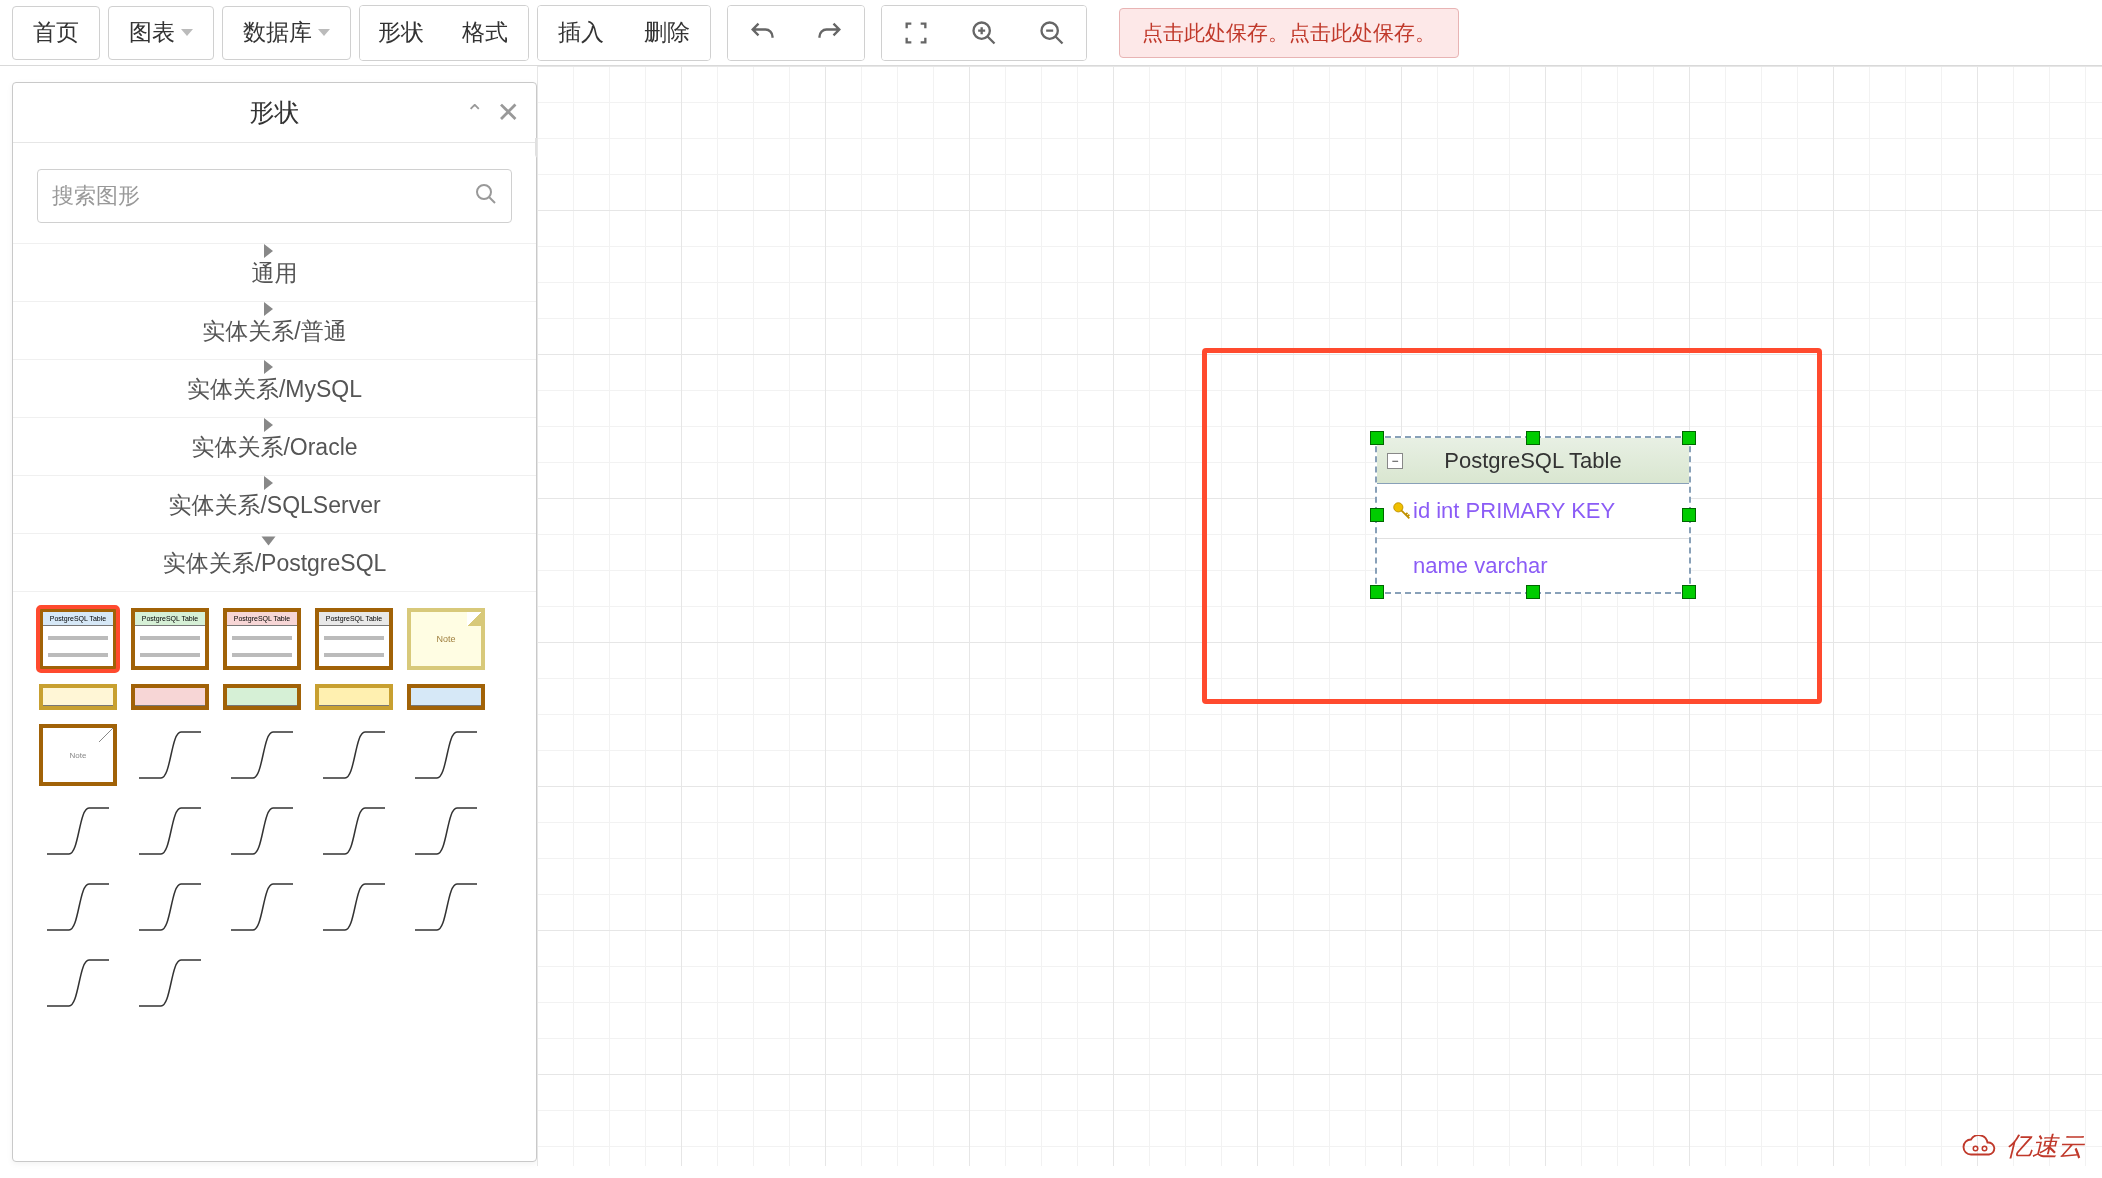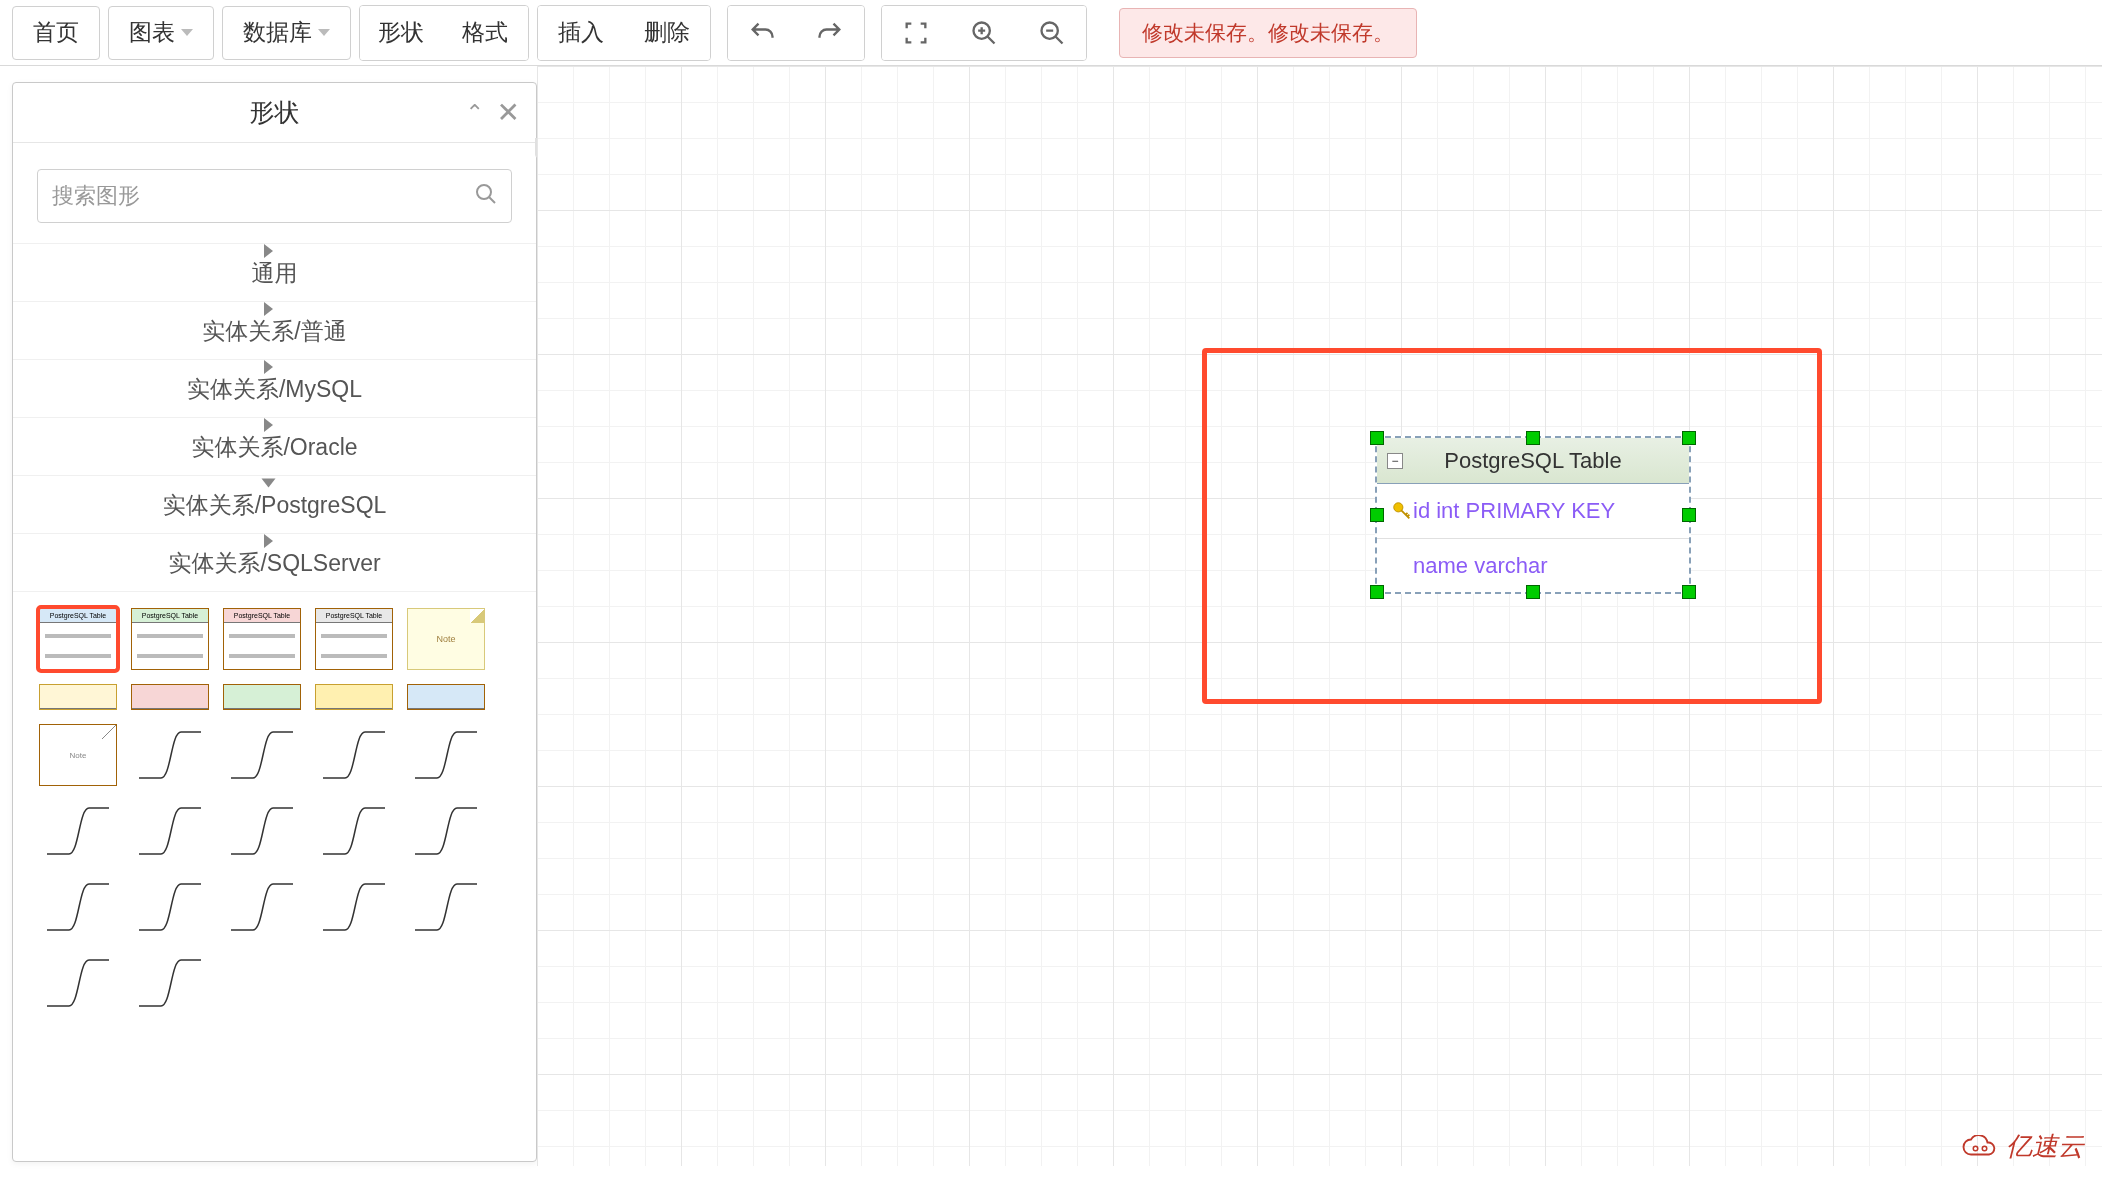--- a/index.html
+++ b/index.html
@@ -33,21 +33,21 @@
     .search-input { width: 100%; height: 54px; border: 1px solid #d0d0d0; border-radius: 4px; padding: 0 50px 0 14px; font-size: 22px; color: #333; outline: none; background: #fff; }
     .search-input::placeholder { color: #999; }
     .search-icon { position: absolute; right: 14px; top: 50%; transform: translateY(-50%); color: #999; }
 
     .cat-row { height: 58px; display: flex; align-items: center; padding: 0 22px; font-size: 23px; color: #555; cursor: pointer; border-top: 1px solid #f0f0f0; flex-direction: column; }
     .cat-row:first-of-type { border-top: 1px solid #eee; }
     .cat-arrow { width: 0; height: 0; border-top: 7px solid transparent; border-bottom: 7px solid transparent; border-left: 9px solid #888; margin-right: 12px; }
     .cat-arrow.down { transform: rotate(90deg); }
 
     .shape-grid { padding: 16px 26px; display: flex; flex-wrap: wrap; gap: 14px 14px; border-top: 1px solid #f0f0f0; }
-    .shape-th { width: 78px; height: 62px; border: 1px solid #a16207; background: #fff; cursor: pointer; position: relative; display: flex; flex-direction: column; }
+    .shape-th { width: 78px; height: 62px; border: 4px solid #a16207; background: #fff; cursor: pointer; position: relative; display: flex; flex-direction: column; }
     .shape-th.highlighted { outline: 4px solid #ff4a2e; outline-offset: -1px; border-radius: 2px; }
     .shape-th .hdr { height: 14px; border-bottom: 1px solid #777; font-size: 7px; display: flex; align-items: center; justify-content: center; }
     .shape-th.blue .hdr { background: #d6e8f7; }
     .shape-th.green .hdr { background: #d6f0d6; }
     .shape-th.red .hdr { background: #f7d6d6; }
     .shape-th.gray .hdr { background: #e8e8e8; }
     .shape-th.note { background: #fffde3; border-color: #d8c97a; }
     .shape-th.note .fold { position: absolute; top: 0; right: 0; width: 14px; height: 14px; background: linear-gradient(135deg, #fff 0 50%, #d8c97a 50% 100%); }
     .shape-th .rows { flex: 1; display: flex; flex-direction: column; justify-content: space-around; padding: 3px 5px; }
     .shape-th .rows div { height: 4px; background: #bbb; }
@@ -143,21 +143,21 @@
       </button>
     <button class="tb-btn">
         <span class="tb-icon">
           <svg viewBox="0 0 24 24">
             <circle cx="10" cy="10" r="7"></circle>
             <path d="M21 21l-6-6M7 10h6"></path>
           </svg>
         </span>
       </button>
   </div>
-  <div class="save-notice">修改未保存。修改未保存。</div>
+  <div class="save-notice">点击此处保存。点击此处保存。</div>
 </div>
 
 <div class="main">
 
   <div class="side-panel">
     <div class="side-header">
       <span>形状</span>
       <span class="collapse-icon">⌃</span>
       <span class="close-icon">✕</span>
     </div>
@@ -181,26 +181,26 @@
         </div>
       <div class="cat-row">
           <span class="cat-arrow"></span>
           <span>实体关系/MySQL</span>
         </div>
       <div class="cat-row">
           <span class="cat-arrow"></span>
           <span>实体关系/Oracle</span>
         </div>
       <div class="cat-row">
+          <span class="cat-arrow"></span>
+          <span>实体关系/SQLServer</span>
+        </div>
+      <div class="cat-row">
           <span class="cat-arrow down"></span>
           <span>实体关系/PostgreSQL</span>
-        </div>
-      <div class="cat-row">
-          <span class="cat-arrow"></span>
-          <span>实体关系/SQLServer</span>
         </div>
 
       <div class="shape-grid">
 
         <div class="shape-th blue highlighted">
             <div class="hdr">PostgreSQL Table</div>
             <div class="rows">
               <div></div>
               <div></div>
             </div>

